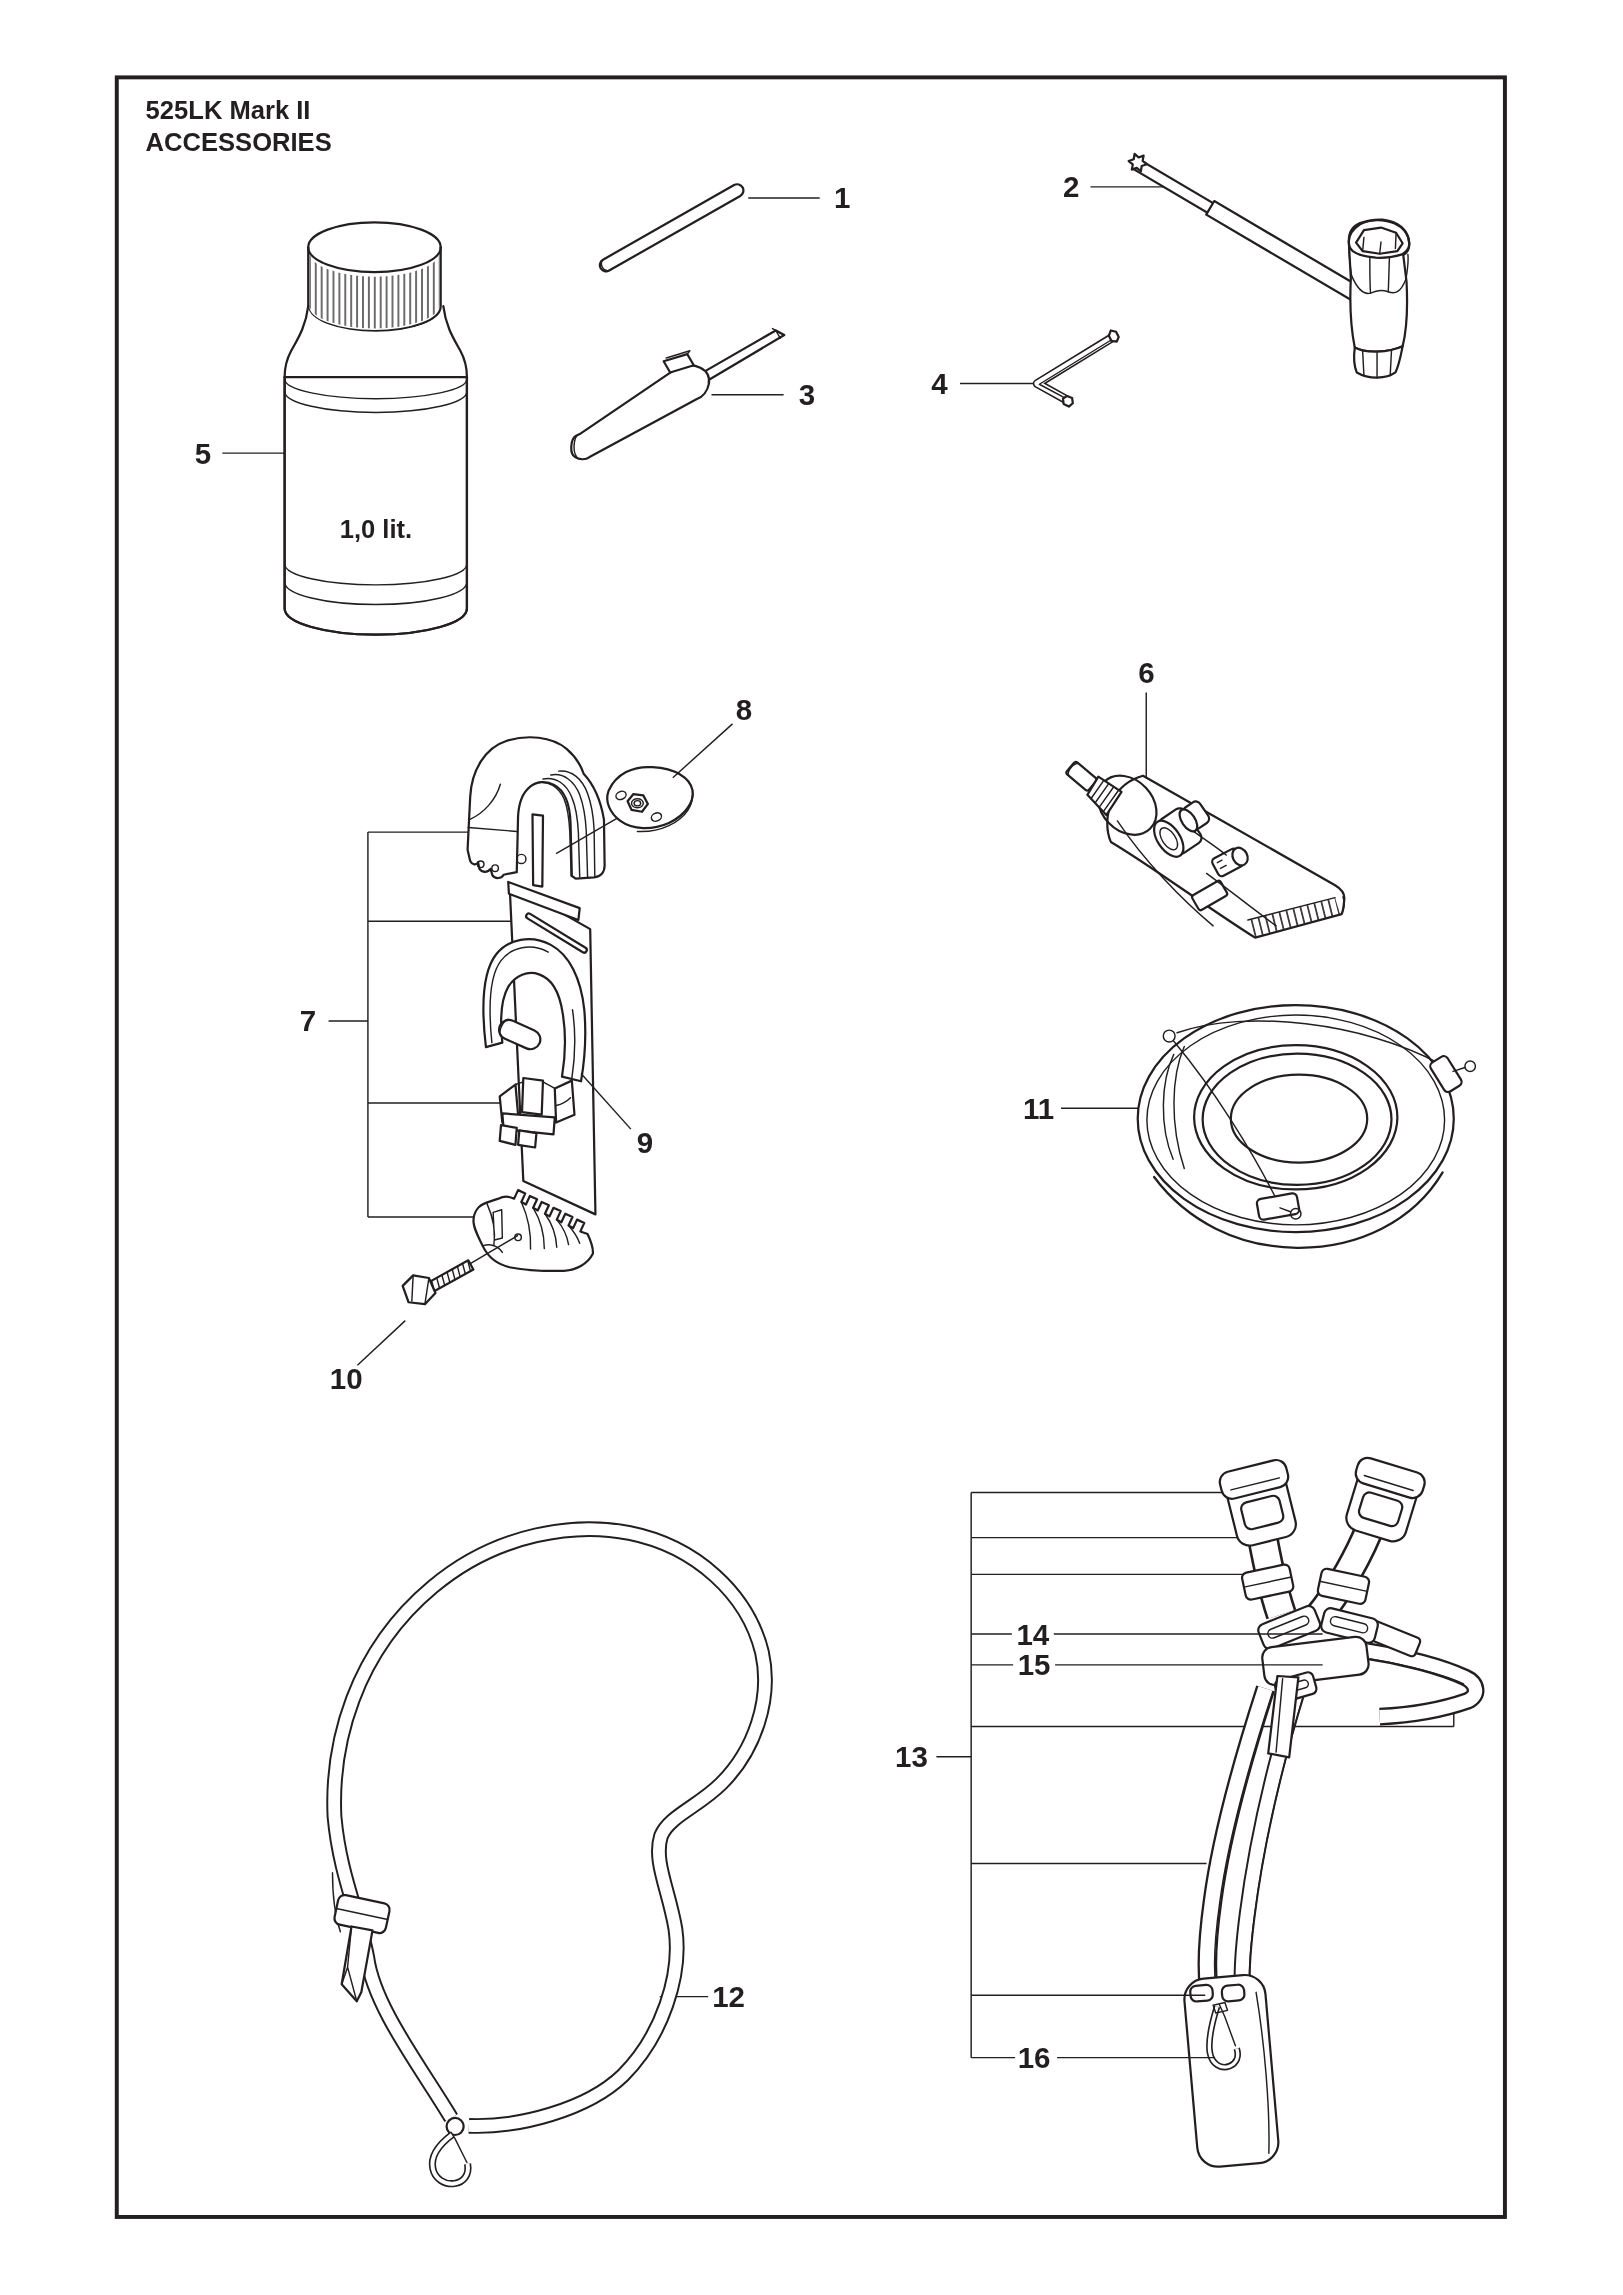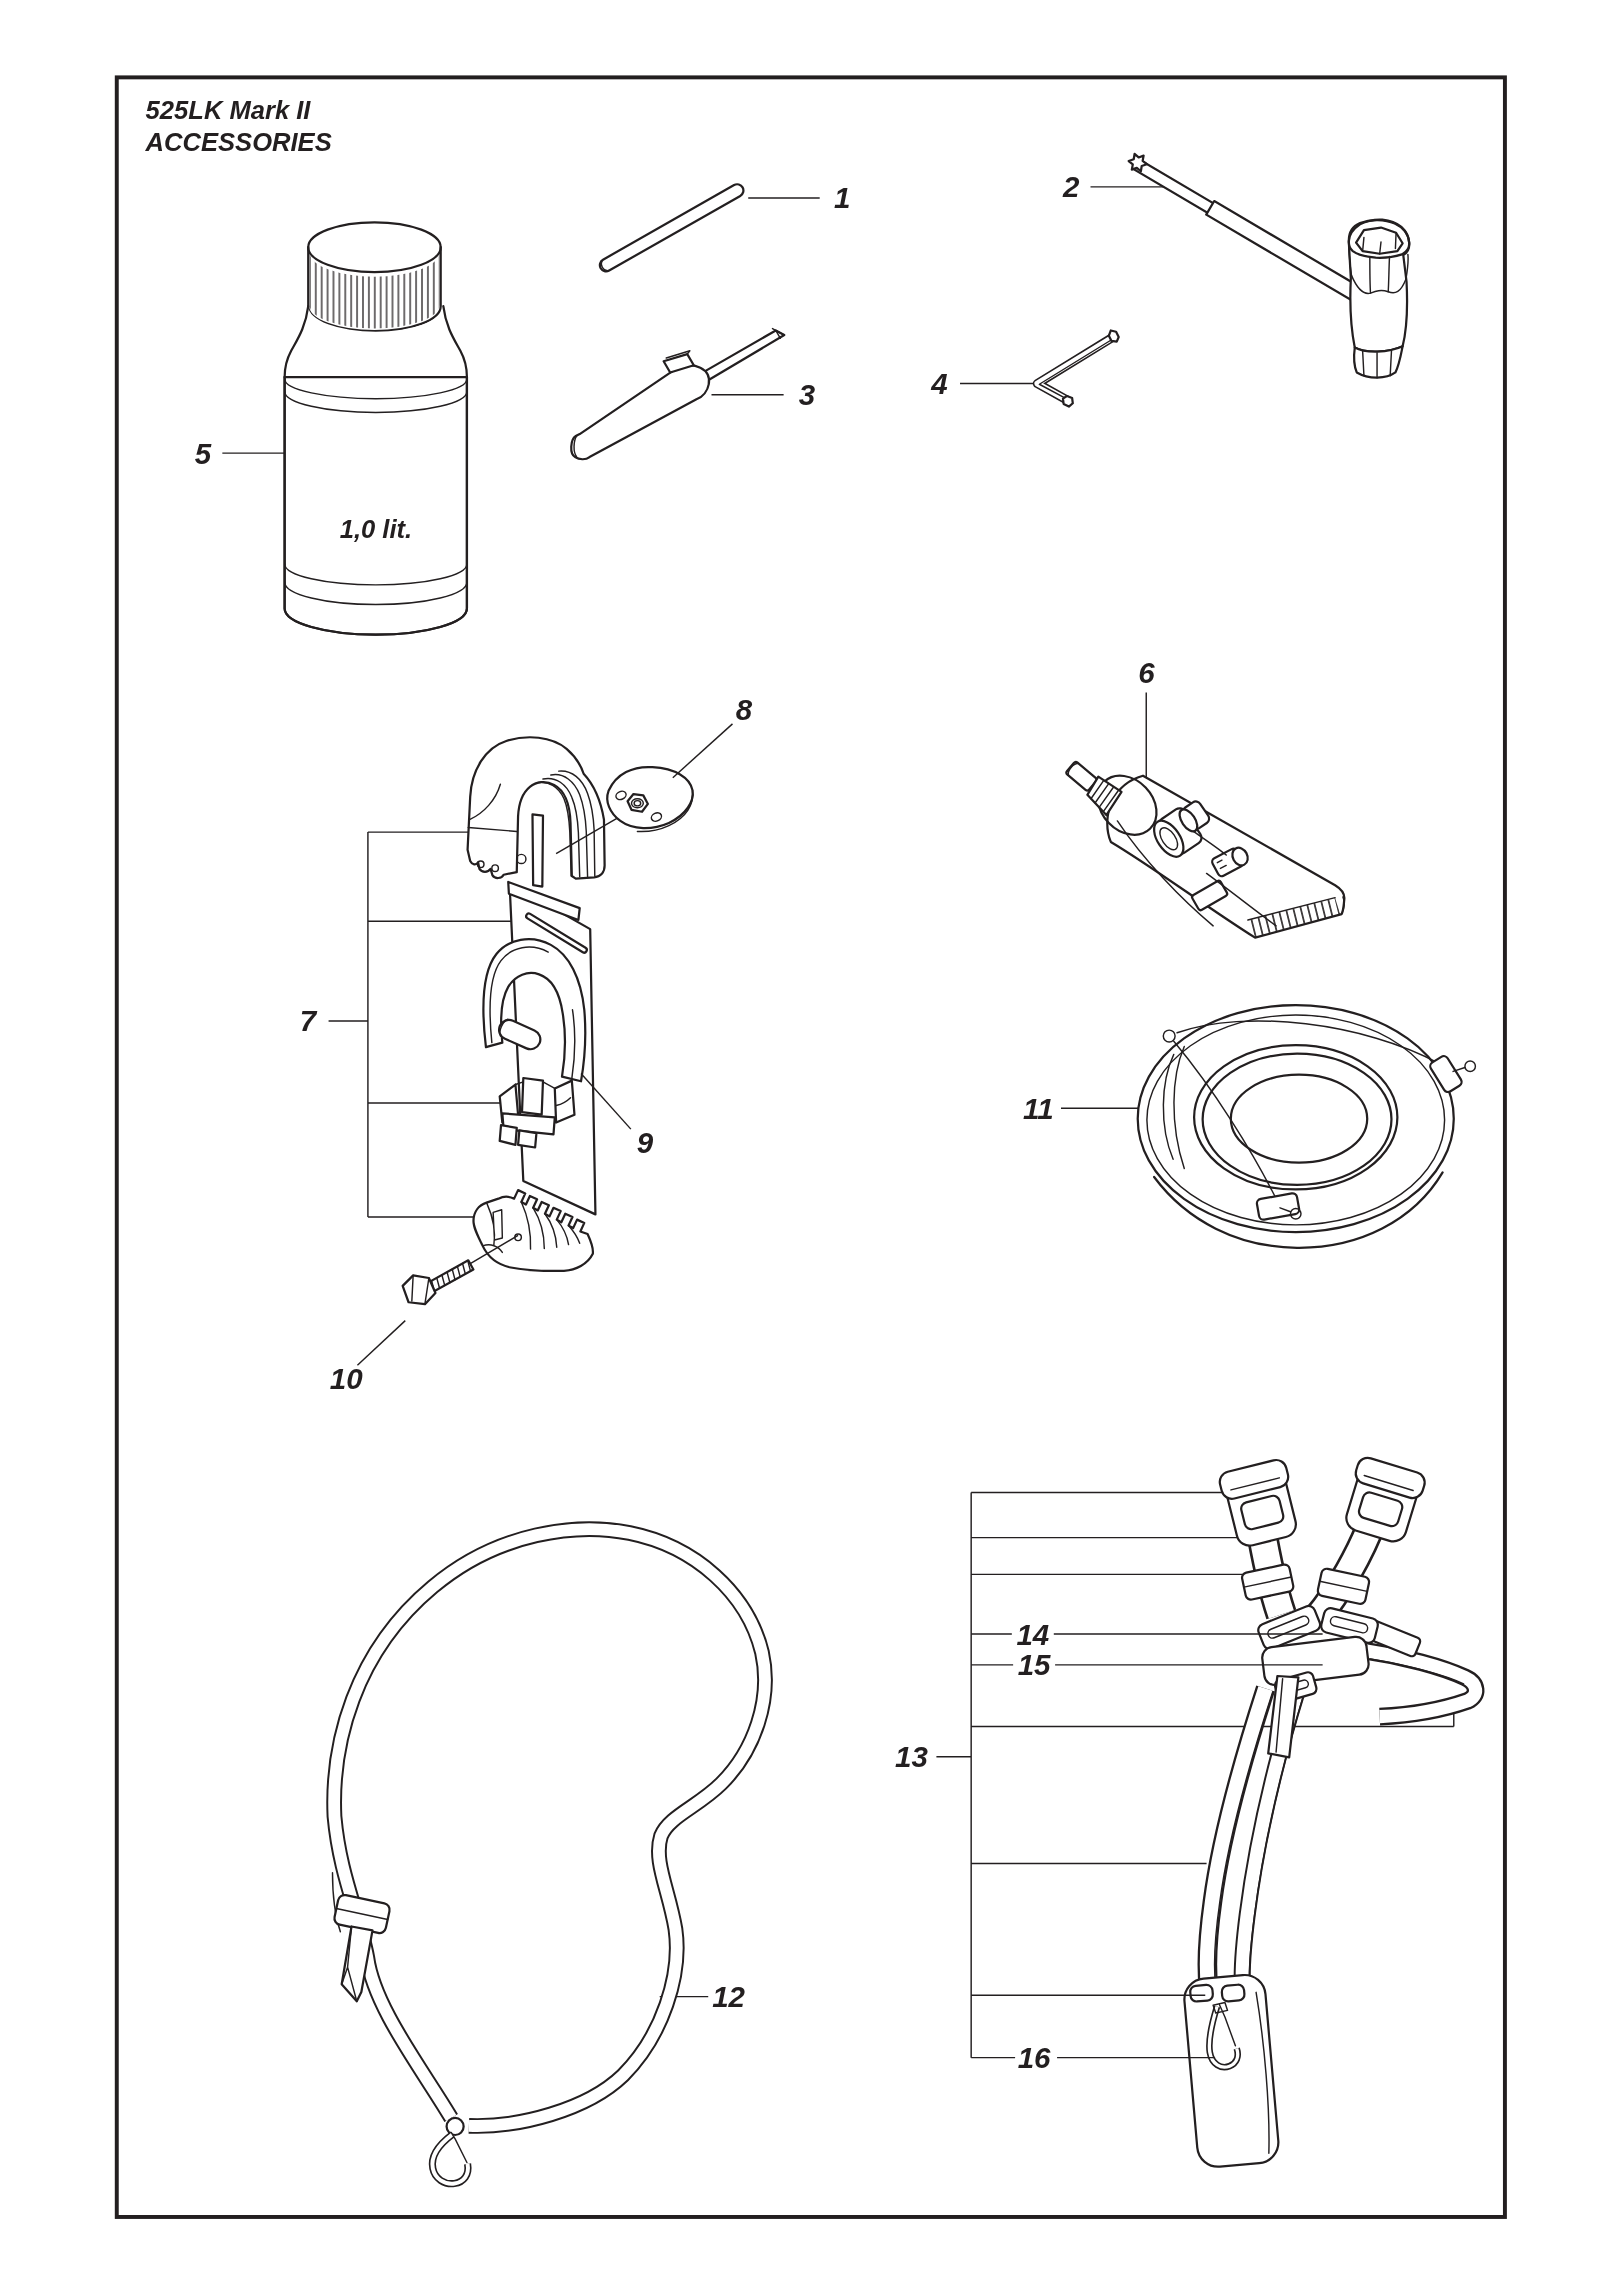--- a/index.html
+++ b/index.html
@@ -1,17 +1,17 @@
 <!DOCTYPE html>
 <html style="font-size:10.5px"><head>
 <meta charset="utf-8">
 <style>
   html,body{margin:0;padding:0;background:#ffffff;}
   .page{position:relative;width:1623px;height:2295px;background:#ffffff;overflow:hidden;
-        font-family:"Liberation Sans","DejaVu Sans",sans-serif;font-style:italic;}
+        font-family:"Liberation Sans","DejaVu Sans",sans-serif;}
   svg{position:absolute;left:0;top:0;}
   .ol{fill:#ffffff;stroke:#231f20;stroke-width:3.4;stroke-linejoin:round;stroke-linecap:round;}
   .ln{fill:none;stroke:#231f20;stroke-width:3.4;stroke-linejoin:round;stroke-linecap:round;}
   .tn{fill:none;stroke:#231f20;stroke-width:2.2;stroke-linejoin:round;stroke-linecap:round;}
   .ld{fill:none;stroke:#231f20;stroke-width:2.2;}
   .bk{fill:none;stroke:#231f20;stroke-linecap:butt;stroke-linejoin:round;}
   .wk{fill:none;stroke:#ffffff;stroke-linecap:butt;stroke-linejoin:round;}
   .callout{font-weight:bold;font-size:45px;fill:#231f20;}
   .title-text{font-weight:bold;font-size:39px;fill:#231f20;}
   .vol{font-weight:bold;font-size:39px;fill:#231f20;}

